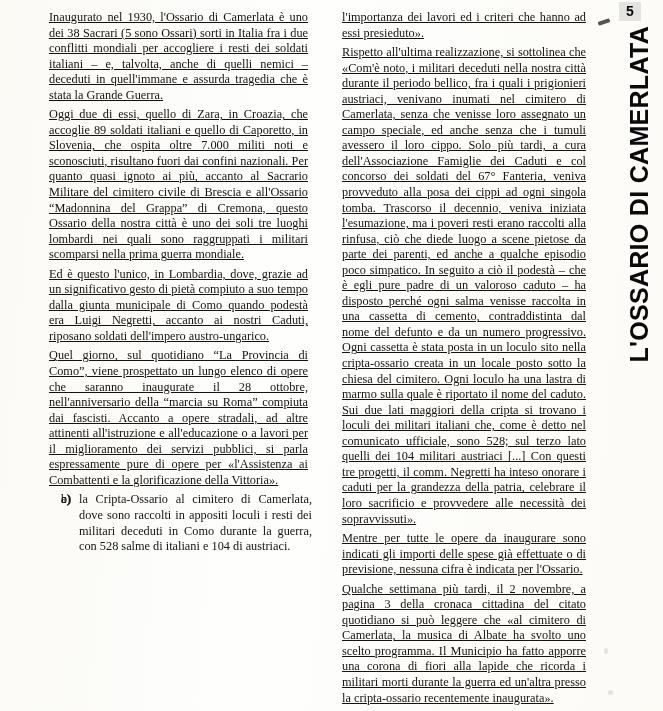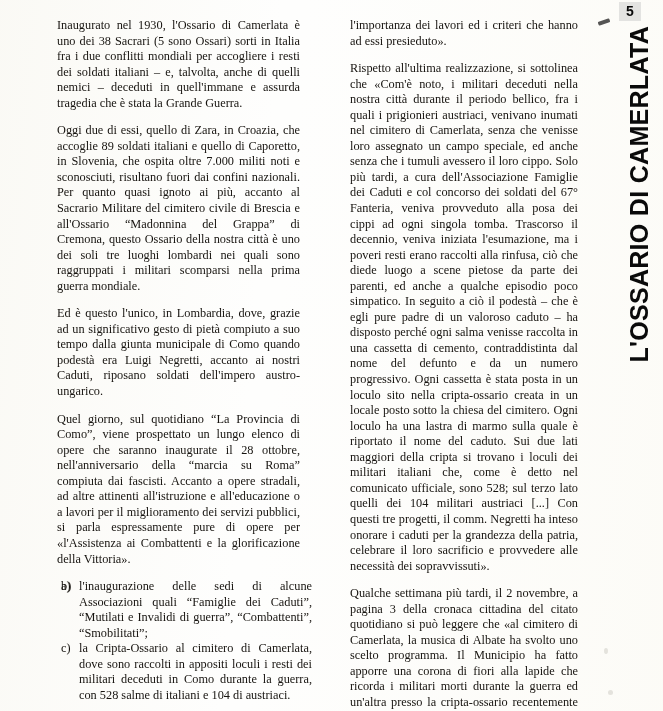--- a/index.html
+++ b/index.html
@@ -47,22 +47,23 @@
   }
   .col-left {
     left: 45px;
     width: 267px;
   }
   .col-right {
     left: 338px;
     width: 252px;
   }
   .col p {
-    margin: 12px;
+    margin: 4px;
     text-align: justify;
+    text-decoration: underline;
   }
   .col p.gap-before {
     margin-top: 15.5px;
   }
 
   
   ol.lettered {
     margin: 0;
     padding: 0;
     list-style: none;
@@ -147,33 +148,33 @@
       <p>Ed è questo l'unico, in Lombardia, dove, grazie ad un significativo gesto di pietà compiuto a suo tempo dalla giunta municipale di Como quando podestà era Luigi Negretti, accanto ai nostri Caduti, riposano soldati dell'impero austro-ungarico.</p>
 
       <p>Quel giorno, sul quotidiano “La Provincia di Como”, viene prospettato un lungo elenco di opere che saranno inaugurate il 28 ottobre, nell'anniversario della “marcia su Roma” compiuta dai fascisti. Accanto a opere stradali, ad altre attinenti all'istruzione e all'educazione o a lavori per il miglioramento dei servizi pubblici, si parla espressamente pure di opere per «l'Assistenza ai Combattenti e la glorificazione della Vittoria».</p>
 
       <ol class="lettered">
         <li>
           <span class="marker">a)</span>
         </li>
         <li>
           <span class="marker">b)</span>
-          <span>l'inaugurazione delle sedi di alcune Associazioni quali “Famiglie dei Caduti”, “Mutilati e Invalidi di guerra”, “Combattenti”, “Smobilitati”;</span>
         </li>
         <li>
           <span class="marker">c)</span>
           <span>la Cripta-Ossario al cimitero di Camerlata, dove sono raccolti in appositi loculi i resti dei militari deceduti in Como durante la guerra, con 528 salme di italiani e 104 di austriaci.</span>
         </li>
       </ol>
 
     </div>
 
     <div class="col col-right">
       <p>l'importanza dei lavori ed i criteri che hanno ad essi presieduto».</p>
       <p>Rispetto all'ultima realizzazione, si sottolinea che «Com'è noto, i militari deceduti nella nostra città durante il periodo bellico, fra i quali i prigionieri austriaci, venivano inumati nel cimitero di Camerlata, senza che venisse loro assegnato un campo speciale, ed anche senza che i tumuli avessero il loro cippo. Solo più tardi, a cura dell'Associazione Famiglie dei Caduti e col concorso dei soldati del 67° Fanteria, veniva provveduto alla posa dei cippi ad ogni singola tomba. Trascorso il decennio, veniva iniziata l'esumazione, ma i poveri resti erano raccolti alla rinfusa, ciò che diede luogo a scene pietose da parte dei parenti, ed anche a qualche episodio poco simpatico. In seguito a ciò il podestà – che è egli pure padre di un valoroso caduto – ha disposto perché ogni salma venisse raccolta in una cassetta di cemento, contraddistinta dal nome del defunto e da un numero progressivo. Ogni cassetta è stata posta in un loculo sito nella cripta-ossario creata in un locale posto sotto la chiesa del cimitero. Ogni loculo ha una lastra di marmo sulla quale è riportato il nome del caduto. Sui due lati maggiori della cripta si trovano i loculi dei militari italiani che, come è detto nel comunicato ufficiale, sono 528; sul terzo lato quelli dei 104 militari austriaci [...] Con questi tre progetti, il comm. Negretti ha inteso onorare i caduti per la grandezza della patria, celebrare il loro sacrificio e provvedere alle necessità dei sopravvissuti».</p>
+      <p>Mentre per tutte le opere da inaugurare sono indicati gli importi delle spese già effettuate o di previsione, nessuna cifra è indicata per l'Ossario.</p>
       <p>Qualche settimana più tardi, il 2 novembre, a pagina 3 della cronaca cittadina del citato quotidiano si può leggere che «al cimitero di Camerlata, la musica di Albate ha svolto uno scelto programma. Il Municipio ha fatto apporre una corona di fiori alla lapide che ricorda i militari morti durante la guerra ed un'altra presso la cripta-ossario recentemente inaugurata».</p>
 
       <p class="gap-before">I caduti italiani risultano oggi essere 546. Evidentemente, dopo l'inaugurazione dell'ossario, altri corpi sono stati riesumati dal cimitero e collocati nella cripta.</p>
 
     </div>
 
   </div>
 
   <div class="side-title-wrap">
     <div class="side-title">L'OSSARIO DI CAMERLATA</div>

